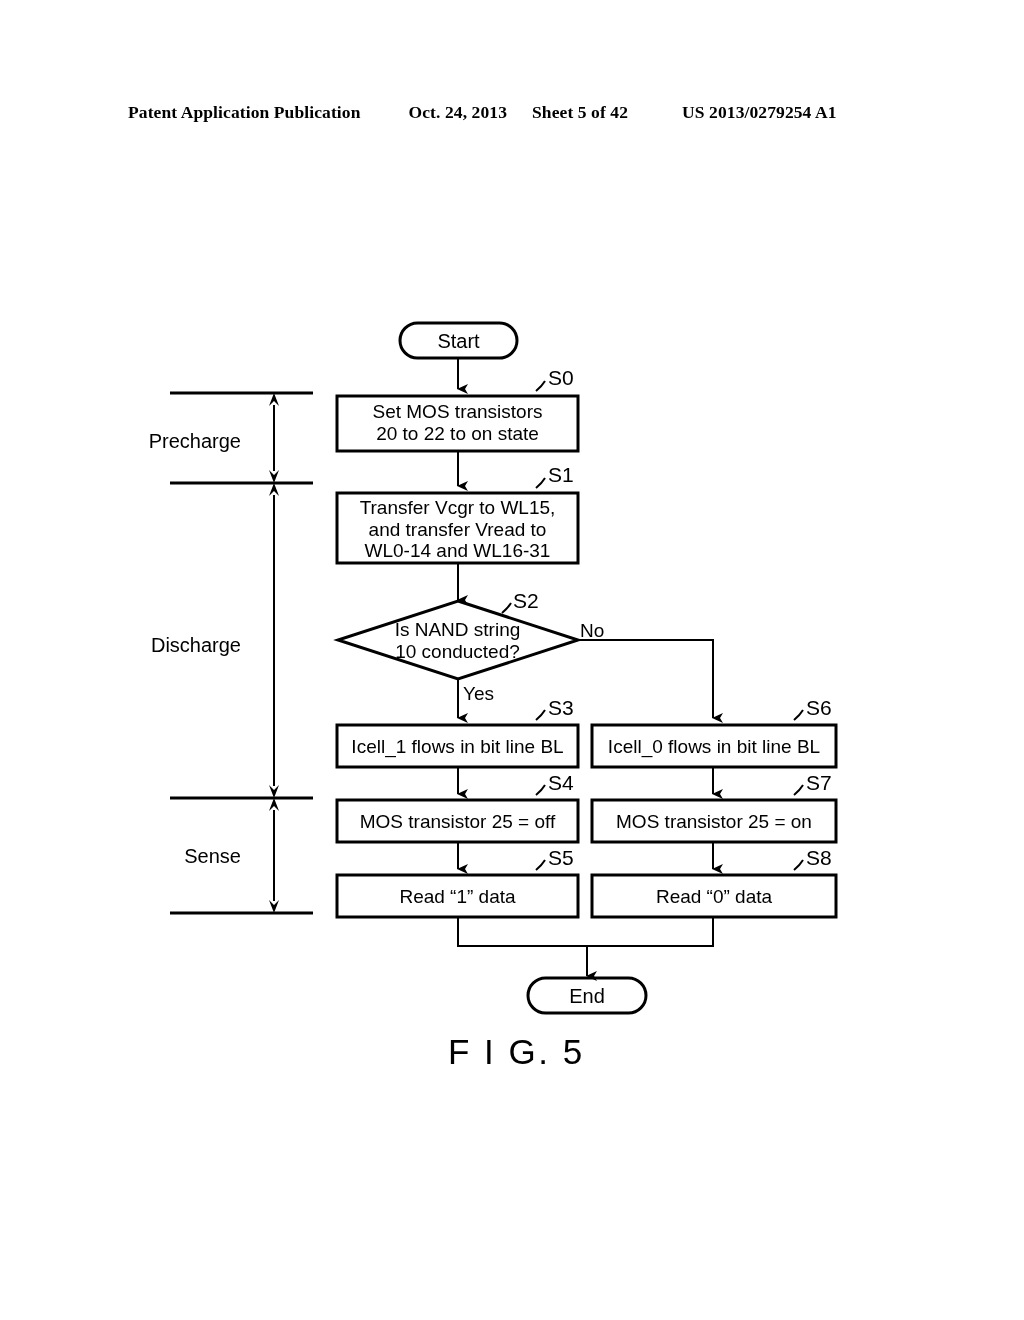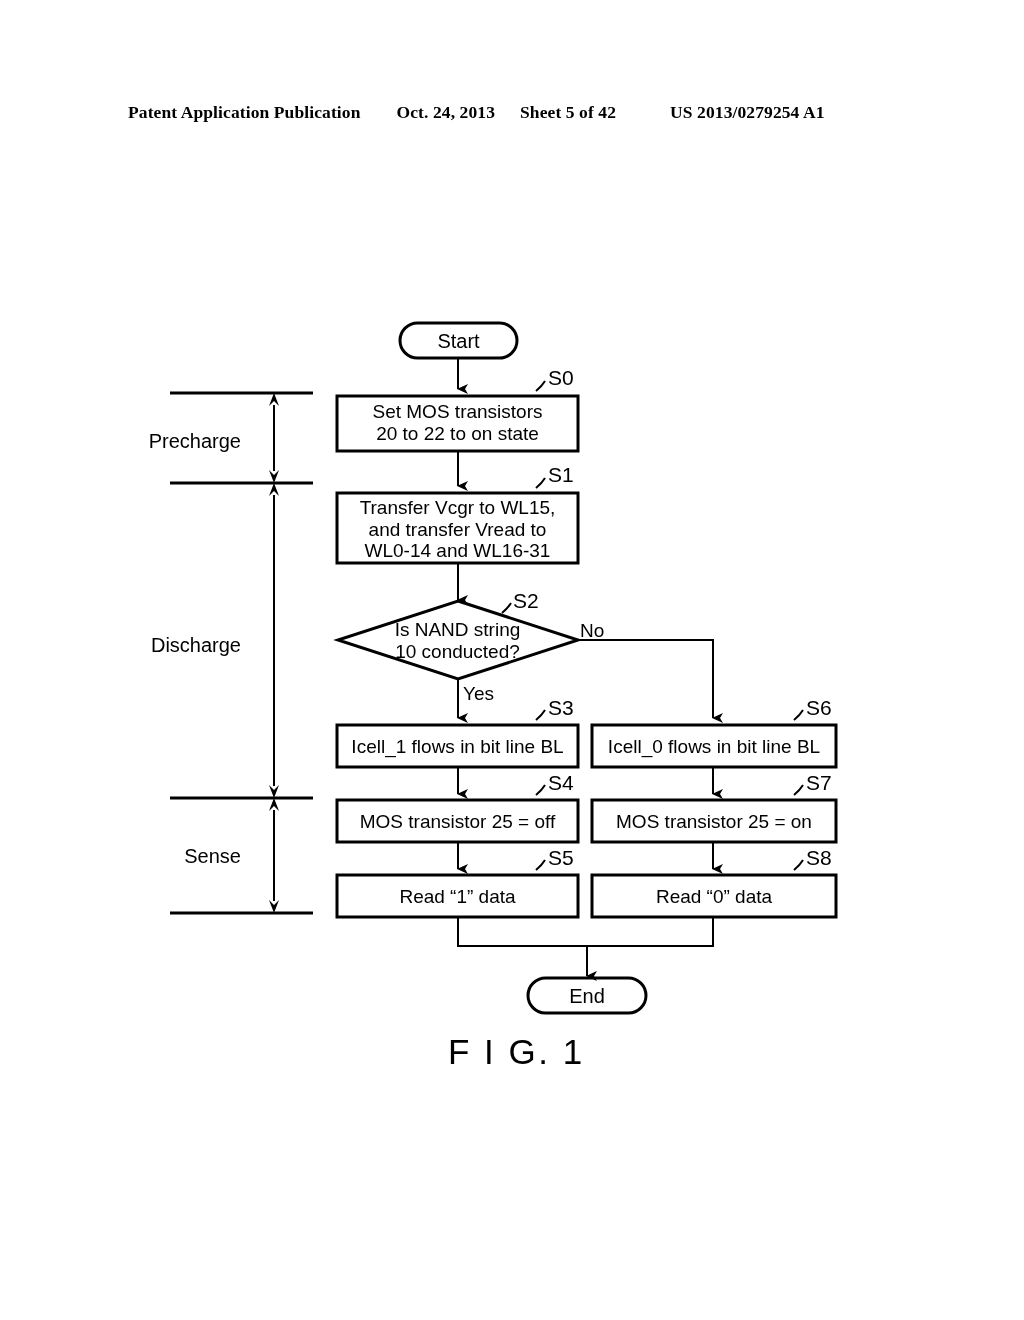--- a/index.html
+++ b/index.html
@@ -27,21 +27,21 @@
     font-family: "Liberation Serif", serif;
     font-weight: bold;
     font-size: 17.5px;
     letter-spacing: 0.1px;
     white-space: nowrap;
     display: flex;
     align-items: flex-start;
     gap: 12px;
   }
   .hdr-pub      { }
-  .hdr-date     { margin-left: 24px; }
+  .hdr-date     { margin-left: 36px; }
   .hdr-sheet    { margin-left: 13px; }
   .hdr-patno    { margin-left: 42px; }
 
   
   .figure {
     position: absolute;
     left: 0;
     top: 0;
     width: 1024px;
     height: 1320px;
@@ -202,13 +202,13 @@
   <polyline points="713,917 713,946 587,946" fill="none" stroke="#000" stroke-width="2"></polyline>
   <line x1="587" y1="946" x2="587" y2="976" stroke="#000" stroke-width="2" marker-end="url(#arrowDown)"></line>
 
   <g>
     <rect x="528" y="978" width="118" height="35" rx="17.5" ry="17.5" fill="none" stroke="#000" stroke-width="3"></rect>
     <text x="587" y="1003" font-family="Liberation Sans, sans-serif" font-size="20" text-anchor="middle">End</text>
   </g>
 </svg>
 </div>
 
-<div class="fig-caption">F I G. 1</div>
+<div class="fig-caption">F I G. 5</div>
 
 </body></html>

